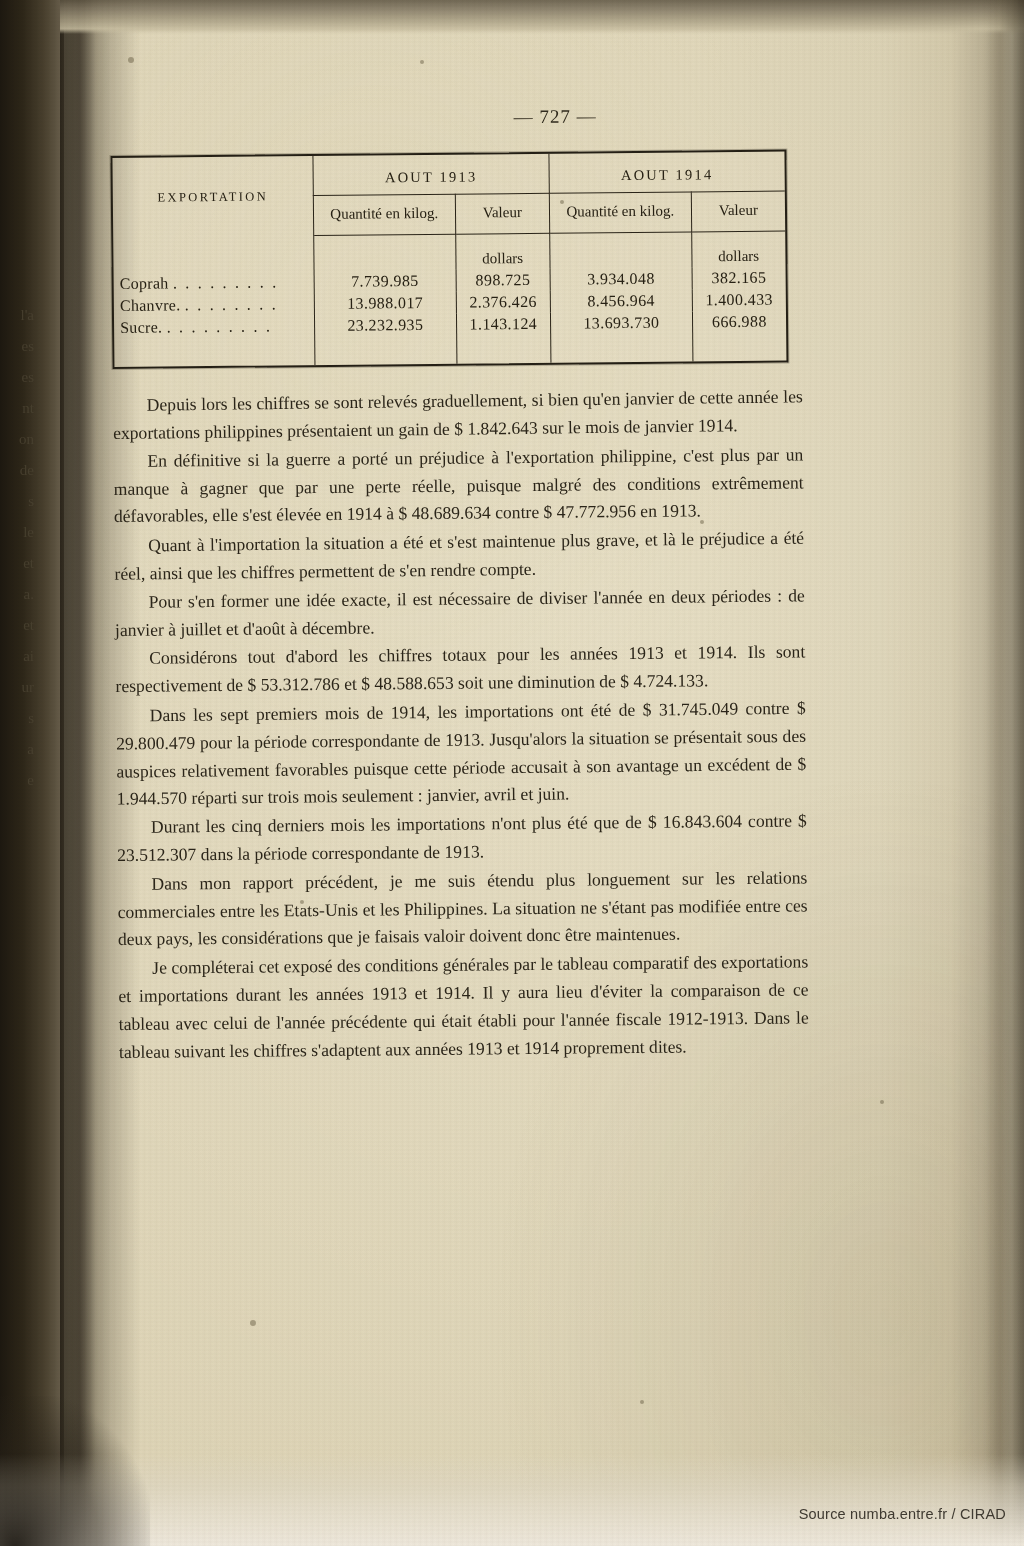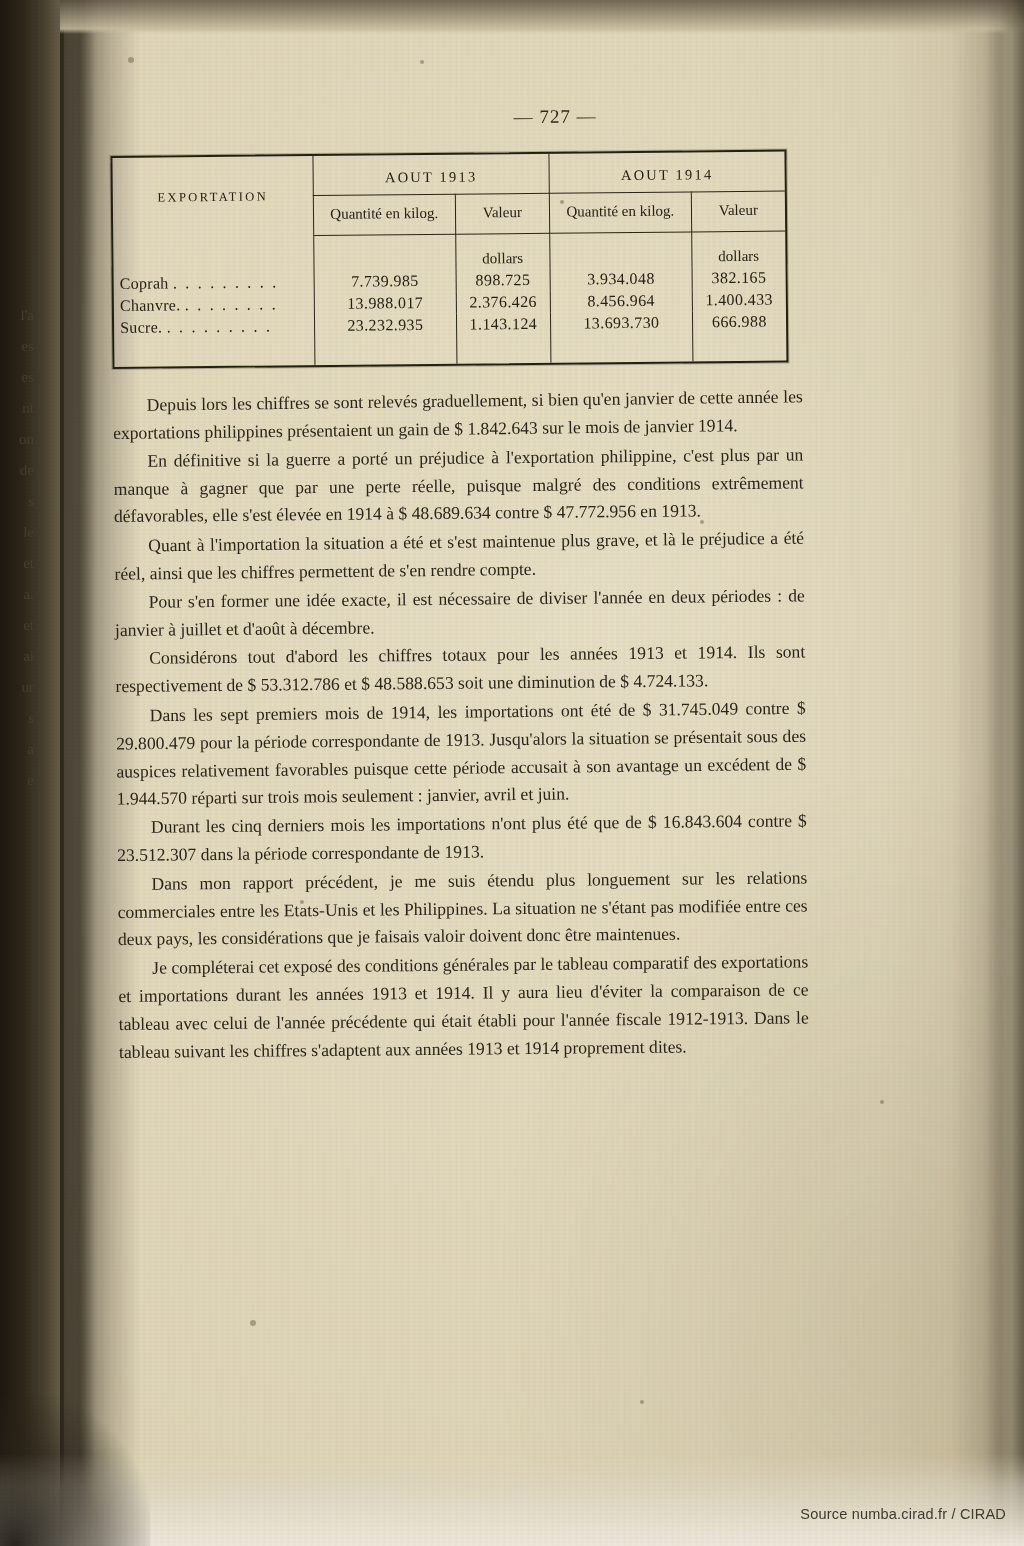--- a/index.html
+++ b/index.html
@@ -320,21 +320,21 @@
       <p>Pour s'en former une idée exacte, il est nécessaire de diviser l'année en deux périodes : de janvier à juillet et d'août à décembre.</p>
       <p>Considérons tout d'abord les chiffres totaux pour les années 1913 et 1914. Ils sont respectivement de $ 53.312.786 et $ 48.588.653 soit une diminution de $ 4.724.133.</p>
       <p>Dans les sept premiers mois de 1914, les importations ont été de $ 31.745.049 contre $ 29.800.479 pour la période correspondante de 1913. Jusqu'alors la situation se présentait sous des auspices relativement favorables puisque cette période accusait à son avantage un excédent de $ 1.944.570 réparti sur trois mois seulement : janvier, avril et juin.</p>
       <p>Durant les cinq derniers mois les importations n'ont plus été que de $ 16.843.604 contre $ 23.512.307 dans la période correspondante de 1913.</p>
       <p>Dans mon rapport précédent, je me suis étendu plus longuement sur les relations commerciales entre les Etats-Unis et les Philippines. La situation ne s'étant pas modifiée entre ces deux pays, les considérations que je faisais valoir doivent donc être maintenues.</p>
       <p>Je compléterai cet exposé des conditions générales par le tableau comparatif des exportations et importations durant les années 1913 et 1914. Il y aura lieu d'éviter la comparaison de ce tableau avec celui de l'année précédente qui était établi pour l'année fiscale 1912-1913. Dans le tableau suivant les chiffres s'adaptent aux années 1913 et 1914 proprement dites.</p>
     </div>
 </div>
 
 <div class="grain"></div>
-<div class="source">Source numba.cirad.fr / CIRAD</div>
+<div class="source">Source numba.entre.fr / CIRAD</div>
 
 <div class="speck" style="left: 128px; top: 57px; width: 6px; height: 6px;"></div>
 <div class="speck" style="left: 420px; top: 60px; width: 4px; height: 4px;"></div>
 <div class="speck" style="left: 560px; top: 200px; width: 4px; height: 4px;"></div>
 <div class="speck" style="left: 700px; top: 520px; width: 4px; height: 4px;"></div>
 <div class="speck" style="left: 300px; top: 900px; width: 4px; height: 4px;"></div>
 <div class="speck" style="left: 880px; top: 1100px; width: 4px; height: 4px;"></div>
 <div class="speck" style="left: 250px; top: 1320px; width: 6px; height: 6px;"></div>
 <div class="speck" style="left: 640px; top: 1400px; width: 4px; height: 4px;"></div>
 

